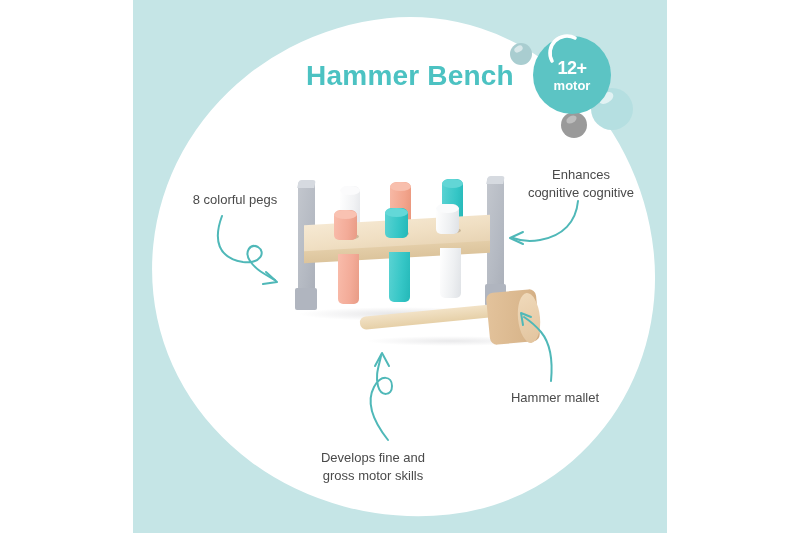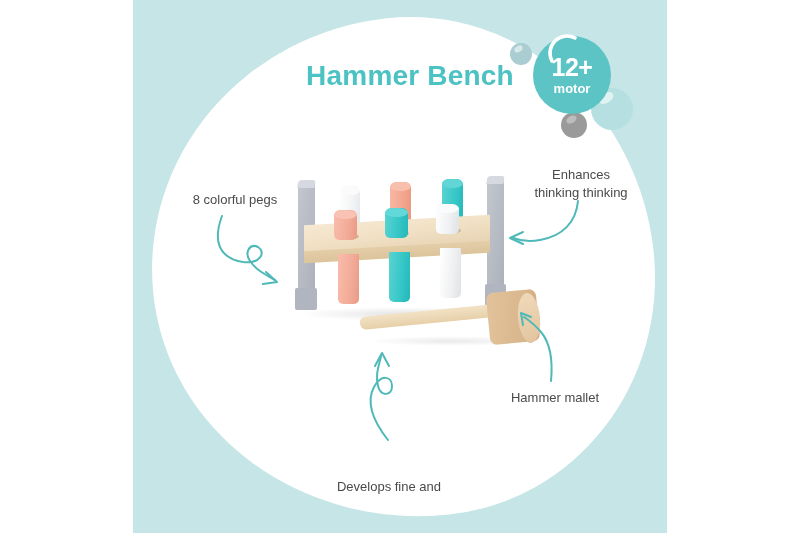--- a/index.html
+++ b/index.html
@@ -46,30 +46,30 @@
       border-radius:50%; background:rgba(255,255,255,.6); transform:rotate(-30deg);}
   .bub-c { left:63px; top:87px; width:26px; height:26px; background:#9a9a9a; }
   .bub-c::after{ content:""; position:absolute; left:5px; top:4px; width:11px;height:7px;
       border-radius:50%; background:rgba(255,255,255,.35); transform:rotate(-30deg);}
 
   .badge-circle {
     position:absolute; left:35px; top:11px; width:78px; height:78px;
     border-radius:50%; background:#5cc4c4;
     display:flex; flex-direction:column; align-items:center; justify-content:center;
   }
-  .badge-num { color:#ffffff; font-size:25px; font-weight:bold; line-height:1; letter-spacing:-0.5px; }
+  .badge-num { color:#ffffff; font-size:18px; font-weight:bold; line-height:1; letter-spacing:-0.5px; }
   .badge-unit { color:#ffffff; font-size:13px; font-weight:bold; line-height:1; margin-top:2px; }
   .badge-arc { position:absolute; left:48px; top:6px; width:34px; height:34px; }
 
   
   .callout { position:absolute; color:#4a4a4a; font-size:13px; line-height:1.35; }
   .c-pegs     { left:180px; top:191px; width:110px; text-align:center; }
   .c-cog      { left:516px; top:166px; width:130px; text-align:center; }
   .c-mallet   { left:500px; top:389px; width:110px; text-align:center; }
-  .c-motor    { left:319px; top:449px; width:140px; text-align:center;margin-top:29px; }
+  .c-motor    { left:303px; top:449px; width:140px; text-align:center; }
 
   .arrows { position:absolute; left:0; top:0; width:800px; height:533px; pointer-events:none; }
 
   
   .toy { position:absolute; left:282px; top:168px; width:240px; height:160px; }
   .tshadow {
     position:absolute; left:16px; top:139px; width:208px; height:14px;
     background:radial-gradient(ellipse at center, rgba(120,120,130,.20), rgba(120,120,130,0) 70%);
   }
   .leg { position:absolute; border-radius:2px; }
@@ -217,24 +217,25 @@
       <path d="M375 366 L 382 353 L 389 366"></path>
     </g>
   </svg>
 
   <div class="callout c-pegs">
     <span>8 colorful pegs</span>
   </div>
 
   <div class="callout c-cog">
     <div>Enhances</div>
-    <div>thinking thinking</div>
+    <div>cognitive cognitive</div>
   </div>
 
   <div class="callout c-mallet">
     <span>Hammer mallet</span>
   </div>
 
   <div class="callout c-motor">
     <div>Develops fine and</div>
+    <div>gross motor skills</div>
   </div>
 
 </div>
 
 </body></html>

